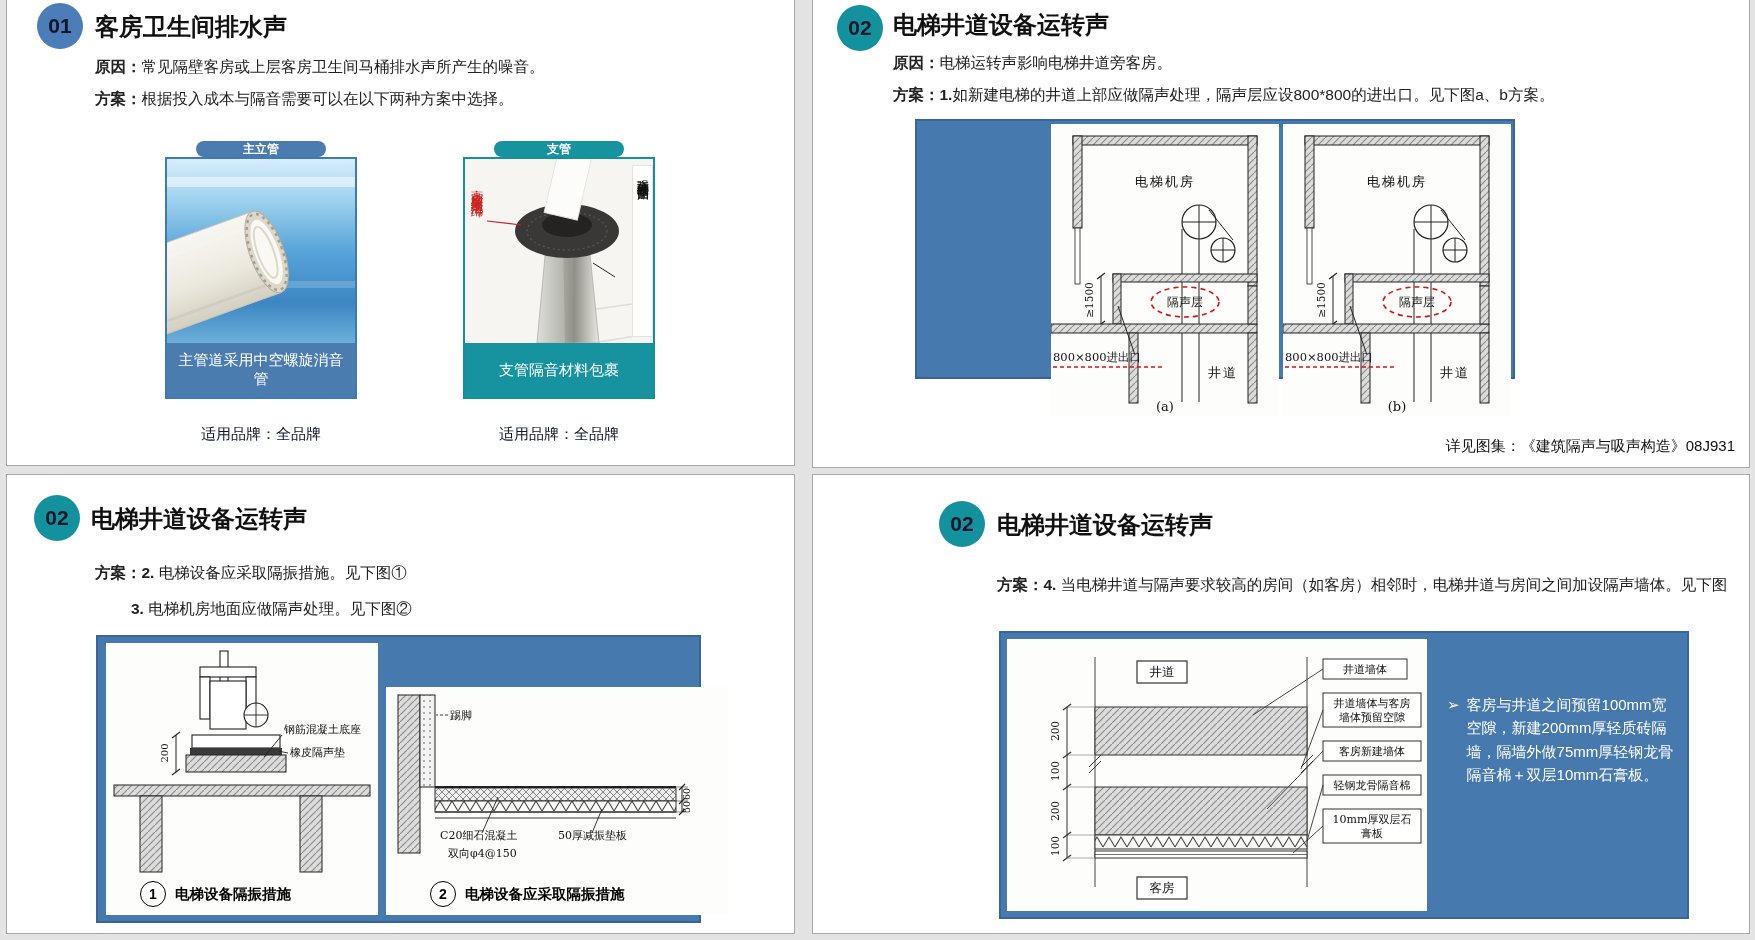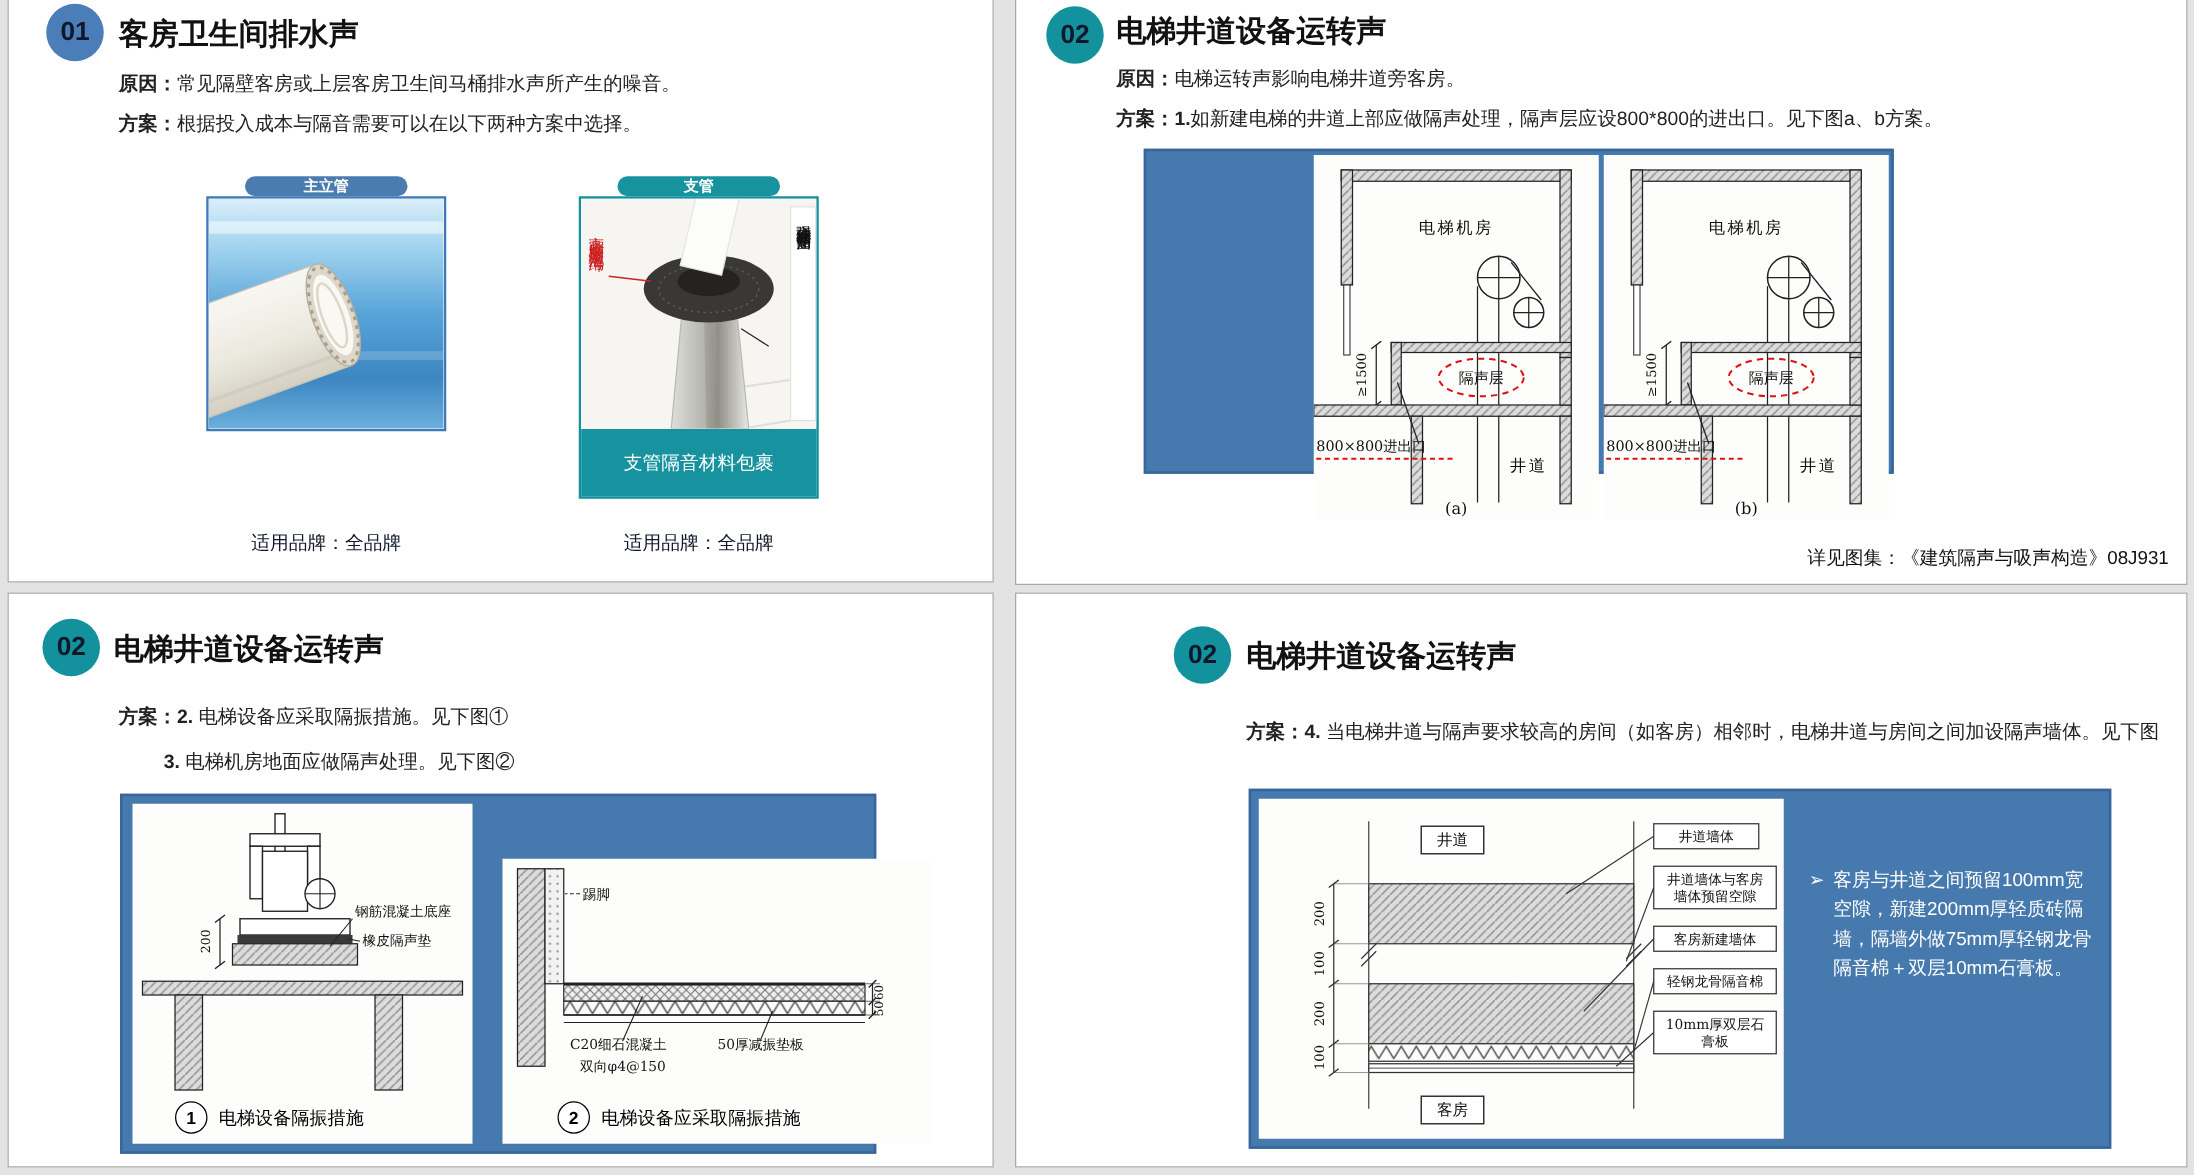--- a/index.html
+++ b/index.html
@@ -26,21 +26,21 @@
   .vstrip{position:absolute;right:0;top:6px;width:21px;height:172px;background:#fff;
       border:1px solid #e2e2e0;box-sizing:border-box;display:flex;justify-content:center;}
   .vstrip span{writing-mode:vertical-rl;font-size:12px;color:#111;letter-spacing:1px;margin-top:4px;}
   
   .bluepanel{position:absolute;background:#4679ad;border:2px solid #38669c;box-sizing:border-box;}
   .whitebox{position:absolute;background:#fdfdfb;}
   .drawtext{font-family:"DejaVu Serif", serif;}
   .fig-cap{position:absolute;bottom:8px;display:flex;align-items:center;gap:9px;}
   .circnum{width:24px;height:24px;border:1.6px solid #000;border-radius:50%;display:flex;
       align-items:center;justify-content:center;font-size:14px;font-weight:bold;color:#000;background:#fff;}
-  .fig-cap .cap-text{font-size:14.5px;font-weight:normal;color:#000;white-space:nowrap;}
+  .fig-cap .cap-text{font-size:14.5px;font-weight:bold;color:#000;white-space:nowrap;}
   .footer-note{position:absolute;font-size:15px;color:#111;white-space:nowrap;}
   .bullet{position:absolute;display:flex;gap:7px;color:#fff;font-size:15px;line-height:1.55;}
   .bullet .mk{flex:0 0 auto;}
 </style>
 </head>
 <body>
 
 <svg width="0" height="0" style="position:absolute" aria-hidden="true">
   <defs>
     <pattern id="hatch" patternUnits="userSpaceOnUse" width="7" height="7">
@@ -102,20 +102,21 @@
             <rect x="-70" y="52" width="170" height="86" fill="url(#pipeG)" stroke="#c9c4b6" stroke-width="1"></rect>
             <line x1="-70" y1="66" x2="90" y2="66" stroke="#f6f4ee" stroke-width="3"></line>
             <line x1="-70" y1="126" x2="90" y2="126" stroke="#d2cdbf" stroke-width="3"></line>
             <ellipse cx="100" cy="95" rx="17" ry="43" fill="#ddd8cb" stroke="#b5ae9d" stroke-width="1"></ellipse>
             <ellipse cx="100" cy="95" rx="15.5" ry="40" fill="none" stroke="#a79f8c" stroke-width="2.4" stroke-dasharray="3,4"></ellipse>
             <ellipse cx="100" cy="95" rx="12" ry="34" fill="#faf8f3"></ellipse>
             <ellipse cx="99" cy="95" rx="8" ry="27" fill="none" stroke="#ddd7c9" stroke-width="2"></ellipse>
           </g>
         </svg>
       </div>
+      <div class="card-cap" style="background:#4b7cb0;">主管道采用中空螺旋消音管</div>
     </div>
     <div class="brand">适用品牌：全品牌</div>
   </div>
 
   <div class="card" style="left:456px;">
     <div class="card-tab" style="background:#17929f;text-align:right;">支管</div>
     <div class="card-body teal">
       <div class="card-img">
         <svg width="188" height="184" viewBox="0 0 188 184">
           <rect width="188" height="184" fill="#f6f5f2"></rect>
@@ -267,21 +268,21 @@
         <rect x="8" y="142" width="256" height="11" fill="url(#hatch)" stroke="#222" stroke-width="1"></rect>
         <rect x="34" y="153" width="22" height="76" fill="url(#hatch)" stroke="#222" stroke-width="1"></rect>
         <rect x="194" y="153" width="22" height="76" fill="url(#hatch)" stroke="#222" stroke-width="1"></rect>
       </svg>
       <div class="fig-cap" style="left:34px;">
         <span class="circnum">1</span>
         <span class="cap-text">电梯设备隔振措施</span>
       </div>
     </div>
 
-    <div class="whitebox" style="left:288px;top:50px;width:342px;height:228px;margin-left:16px;">
+    <div class="whitebox" style="left:288px;top:50px;width:342px;height:228px;">
       <svg width="308" height="186" viewBox="0 0 308 186" class="drawtext">
         <rect x="12" y="8" width="22" height="158" fill="url(#hatch)" stroke="#222" stroke-width="1"></rect>
         <rect x="34" y="8" width="15" height="92" fill="url(#dotsp)" stroke="#222" stroke-width="1"></rect>
         <text x="64" y="32" font-size="11" fill="#111">踢脚</text>
         <line x1="62" y1="28" x2="50" y2="28" stroke="#222" stroke-width="0.9" stroke-dasharray="3,2"></line>
         <line x1="49" y1="100" x2="290" y2="100" stroke="#222" stroke-width="2"></line>
         <rect x="49" y="101" width="241" height="13" fill="url(#xhatch)" stroke="#222" stroke-width="0.9"></rect>
         <rect x="49" y="114" width="241" height="11" fill="url(#zig)" stroke="#222" stroke-width="0.9"></rect>
         <line x1="49" y1="125" x2="290" y2="125" stroke="#222" stroke-width="1.2"></line>
         <line x1="49" y1="131" x2="290" y2="131" stroke="#222" stroke-width="0.9"></line>

